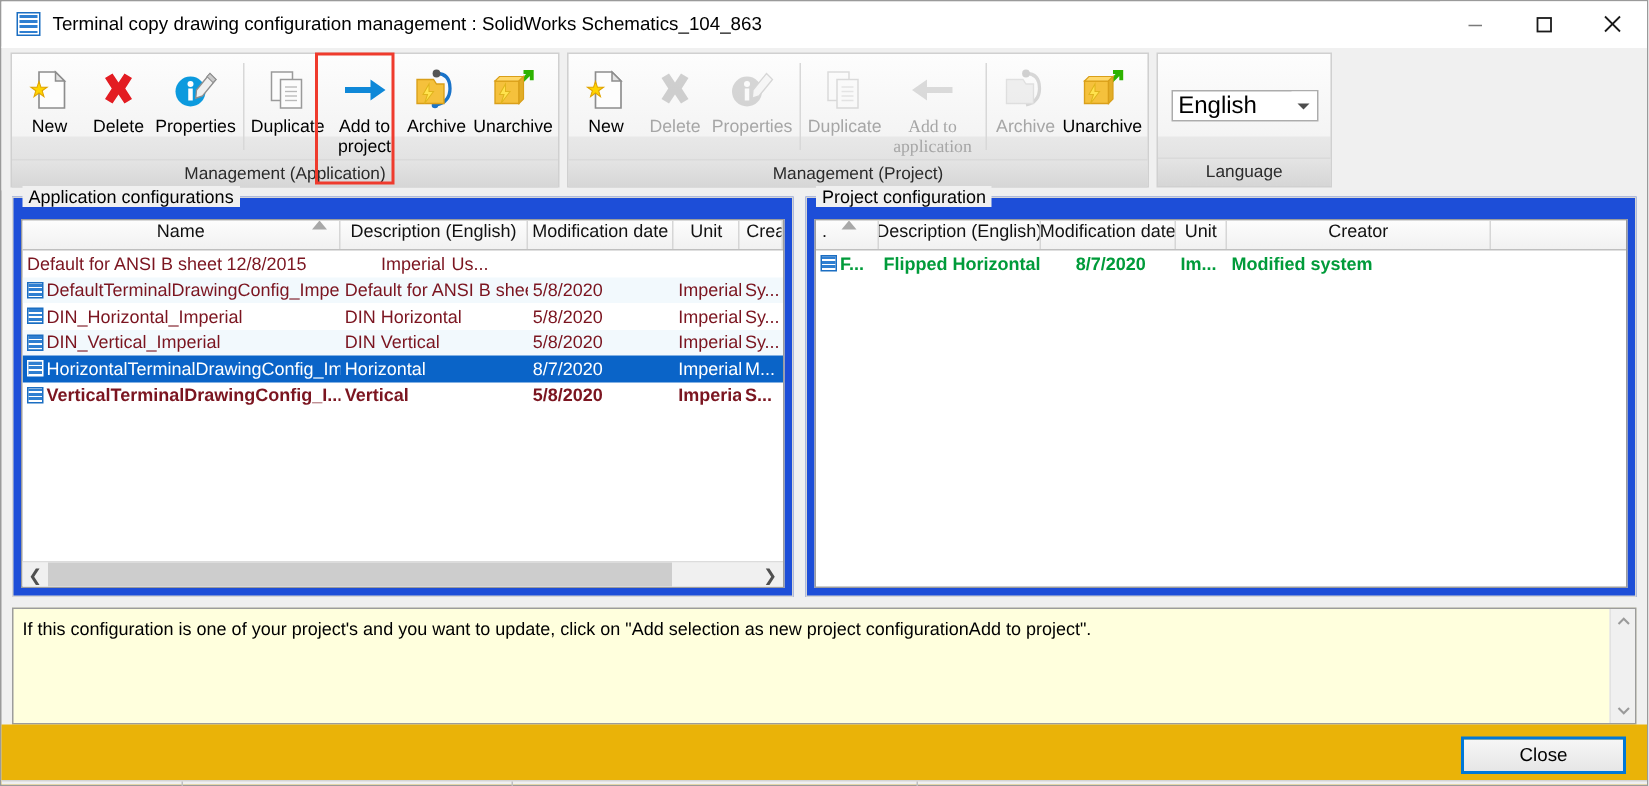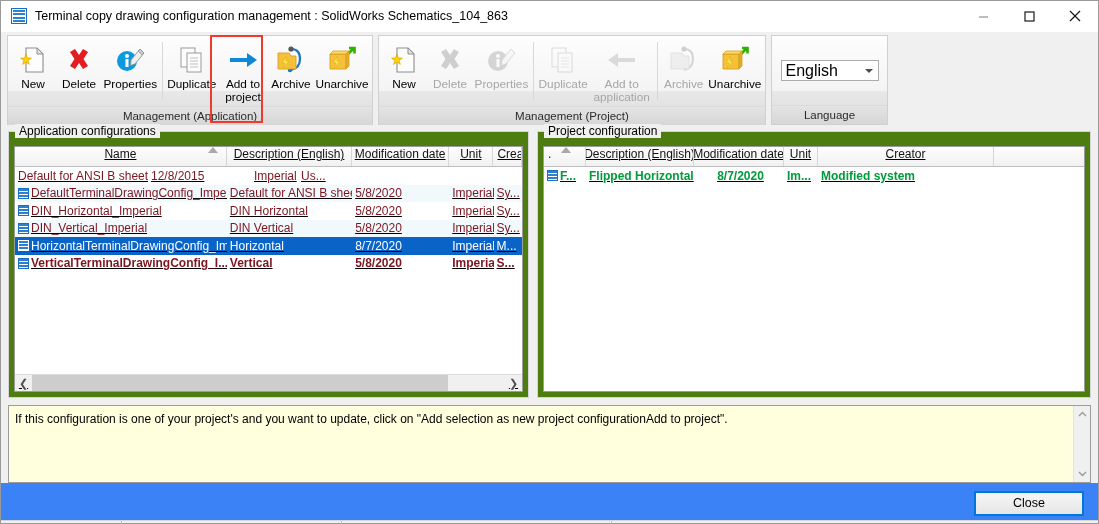--- a/index.html
+++ b/index.html
@@ -157,22 +157,21 @@
     flex-direction: column;
     padding: 4px 7px 0 7px;
     gap: 0;
     min-height: 0;
   }
   .panels { display: flex; gap: 8px; height: 268px; }
   .gbox {
     position: relative;
     border: 1px solid #d5d5d5;
     padding: 14px 5px 5px 5px;
-    background: #4d7c0f;
-    text-decoration: underline;
+    background: #1d4ed8;
   }
   .gbox > .legend {
     position: absolute;
     top: -8px; left: 6px;
     background: #f0f0f0;
     padding: 0 4px;
     font-size: 12px;
     color: #000;
   }
   .gbox.left { width: 521px; }
@@ -292,21 +291,21 @@
     color: #9a9a9a;
   }
   
   .footer {
     flex: 0 0 auto;
     height: 40px;
     display: flex;
     align-items: center;
     justify-content: flex-end;
     padding-right: 14px;
-    background: #3b82f6;
+    background: #eab308;
   }
   .close-btn {
     width: 110px; height: 25px;
     background: linear-gradient(to bottom,#f6f6f6,#e6e6e6);
     border: 2px solid #0078d7;
     display: flex; align-items: center; justify-content: center;
     font-size: 12.5px;
     color: #000;
     cursor: default;
   }
@@ -479,21 +478,21 @@
             </svg>
           </div>
           <div class="lbl">Duplicate</div>
         </div>
         <div class="rib-btn disabled" style="min-width:62px;">
           <div class="ico">
             <svg width="32" height="26" viewBox="0 0 32 26">
               <path d="M29 11 h-17 v-5 l-10 7 l10 7 v-5 h17 z" fill="#9a9a9a"></path>
             </svg>
           </div>
-          <div class="lbl wrap" style="width:62px;">Add to application</div>
+          <div class="lbl wrap" style="width:62px;font-family:Liberation Serif, serif;">Add to application</div>
         </div>
         <div class="rib-sep"></div>
         <div class="rib-btn disabled">
           <div class="ico">
             <svg width="32" height="30" viewBox="0 0 32 30">
               <path d="M16 4 q9 0 9 10 q0 9 -9 11" fill="none" stroke="#8d8d8d" stroke-width="2.2"></path>
               <circle cx="16" cy="4" r="2.6" fill="#777"></circle>
               <path d="M3 8 h11 l2 3 h5 v13 h-18 z" fill="#d8d8d8" stroke="#aaa" stroke-width="0.9"></path>
             </svg>
           </div>

